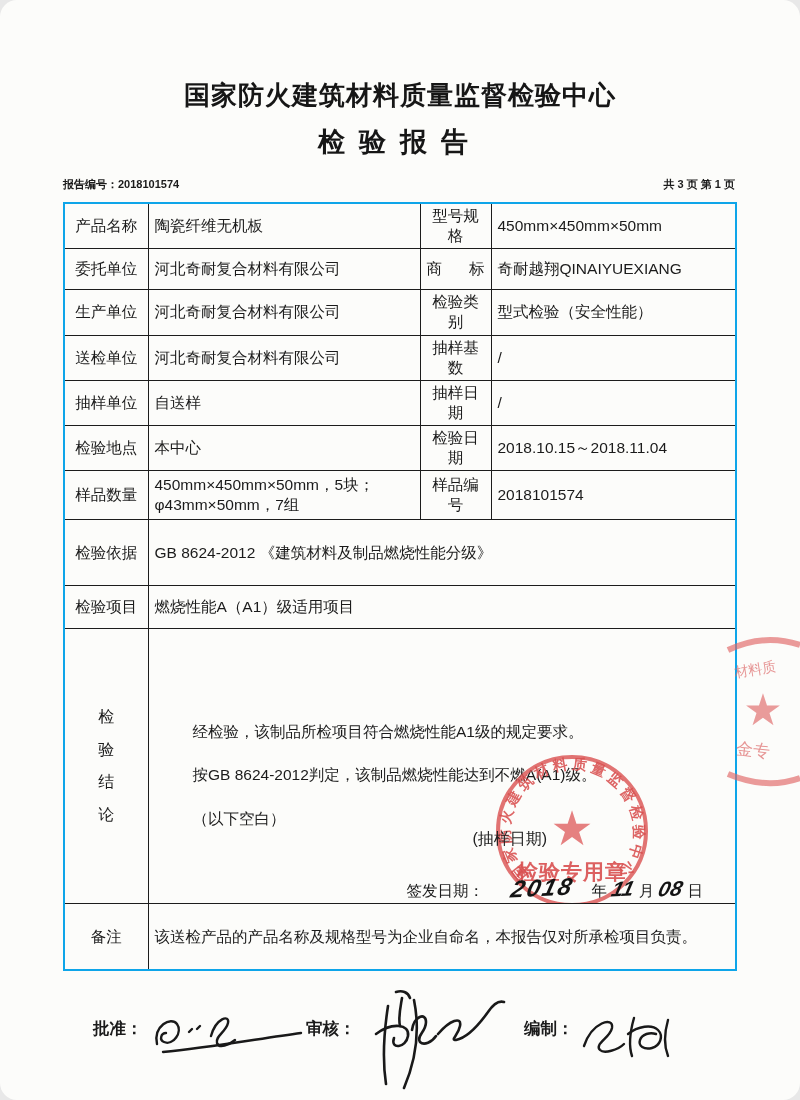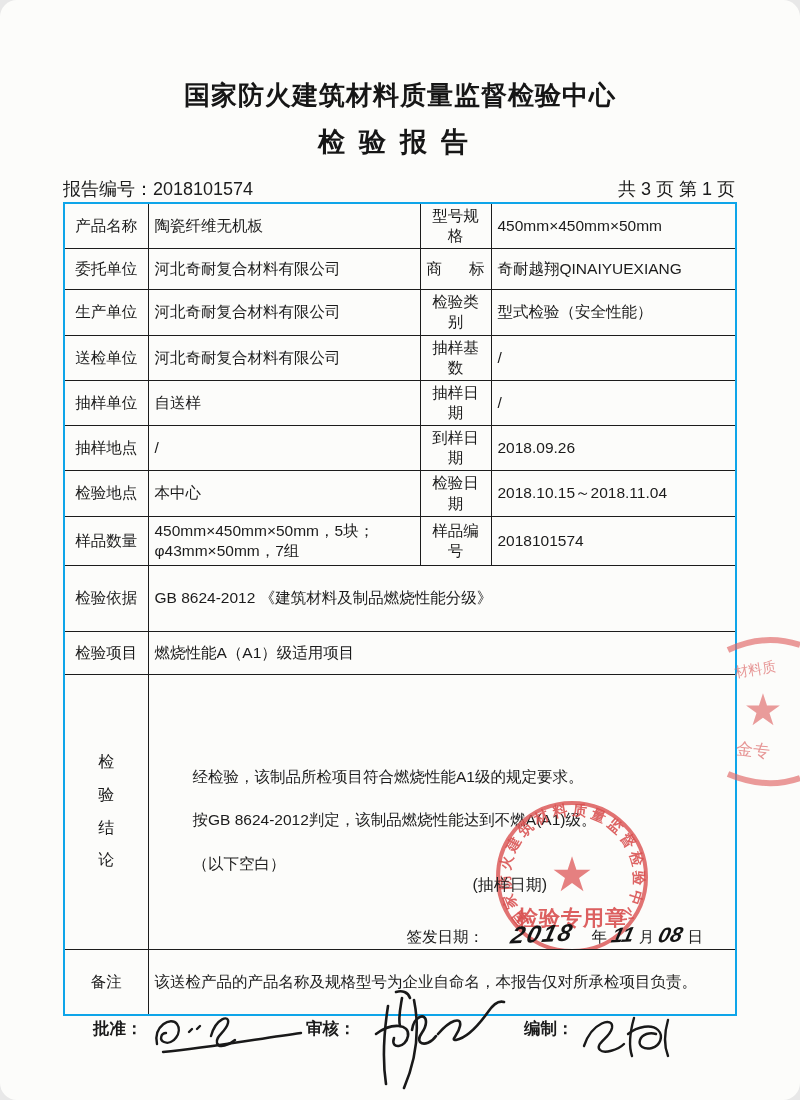--- a/index.html
+++ b/index.html
@@ -21,21 +21,21 @@
     letter-spacing:1px;color:#161616;
   }
   .report-title{
     position:absolute;top:124px;left:0;right:0;
     text-align:center;font-size:27px;font-weight:bold;
     letter-spacing:14px;padding-left:0;color:#161616;
   }
   .report-meta{
     position:absolute;top:177px;left:63px;width:672px;
     display:flex;justify-content:space-between;align-items:center;
-    font-size:18px;font-weight:400;
+    font-size:11px;font-weight:700;
   }
   
   table.report{
     position:absolute;top:202px;left:63px;
     width:672px;border-collapse:collapse;table-layout:fixed;
     border:2px solid #0ea5e9;
     font-size:15.5px;
   }
   table.report td{
     border:1px solid #1c1c1c;
@@ -121,26 +121,20 @@
       <td class="lc">送检单位</td>
       <td class="vc">河北奇耐复合材料有限公司</td>
       <td class="lc">抽样基数</td>
       <td class="vc">/</td>
     </tr>
     <tr class="r5">
       <td class="lc">抽样单位</td>
       <td class="vc">自送样</td>
       <td class="lc">抽样日期</td>
       <td class="vc">/</td>
-    </tr>
-    <tr class="r6">
-      <td class="lc">抽样地点</td>
-      <td class="vc">/</td>
-      <td class="lc">到样日期</td>
-      <td class="vc">2018.09.26</td>
     </tr>
     <tr class="r7">
       <td class="lc">检验地点</td>
       <td class="vc">本中心</td>
       <td class="lc">检验日期</td>
       <td class="vc">2018.10.15～2018.11.04</td>
     </tr>
     <tr class="r8">
       <td class="lc">样品数量</td>
       <td class="vc">450mm×450mm×50mm，5块；φ43mm×50mm，7组</td>

